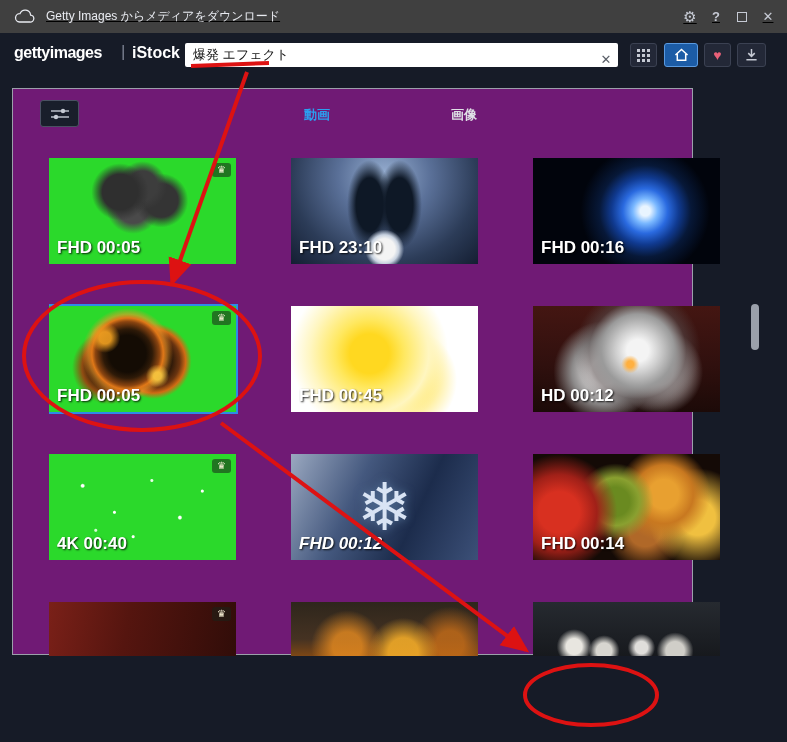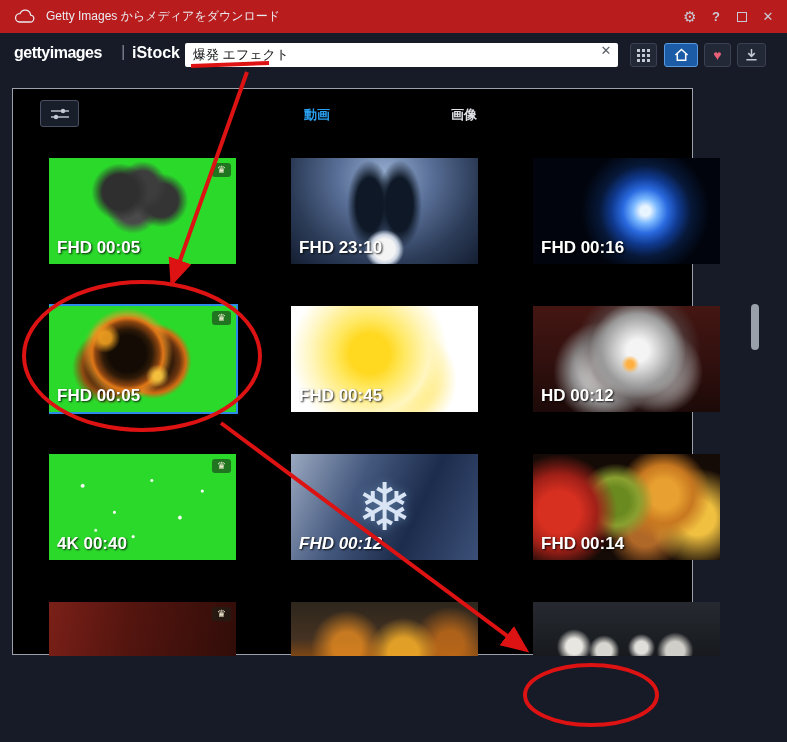--- a/index.html
+++ b/index.html
@@ -1,46 +1,46 @@
 <!DOCTYPE html>
 <html><head>
 <meta charset="utf-8">
 <style>
   * { margin:0; padding:0; box-sizing:border-box; }
   html,body { width:787px; height:742px; overflow:hidden; }
   body { font-family:"Liberation Sans","DejaVu Sans",sans-serif; background:#10131d; }
   .window { position:absolute; left:0; top:0; width:787px; height:742px; background:#161b27; overflow:hidden; }
 
   
-  .titlebar { position:absolute; left:0; top:0; width:787px; height:33px; background:#b91c1c; display:flex; align-items:center; }
+  .titlebar { position:absolute; left:0; top:0; width:787px; height:33px; background:#404040; display:flex; align-items:center;text-decoration:underline; }
   .cloud { margin-left:14px; display:flex; align-items:center; }
   .title { margin-left:10px; color:#e9ebf1; font-size:12px; }
   .tb-spacer { flex:1; }
   .tb-btn { width:26px; height:26px; display:flex; align-items:center; justify-content:center; color:#c6cad4; font-size:14px; cursor:default; }
   .tb-btn.gear { font-size:15px; }
   .tb-btn.help { font-size:13px; font-weight:bold; }
   .maxbox { width:10px; height:10px; border:1px solid #c6cad4; display:block; }
   .tb-btn.close { margin-right:6px; font-size:13px; }
 
   
   .brand-getty { position:absolute; left:14px; top:44px; color:#fff; font-size:16px; font-weight:bold; letter-spacing:-0.5px; }
   .brand-sep { position:absolute; left:121px; top:42px; color:#7a8090; font-size:17px; }
   .brand-istock { position:absolute; left:132px; top:44px; color:#fff; font-size:16px; font-weight:bold; }
-  .search { position:absolute; left:185px; top:43px; width:433px; height:24px; background:#ffffff; border-radius:2px; display:flex; align-items:flex-start; }
+  .search { position:absolute; left:185px; top:43px; width:433px; height:24px; background:#ffffff; border-radius:2px; display:flex; align-items:flex-end; }
   .search-input { flex:1; height:100%; border:none; outline:none; background:transparent; padding:0 8px; font-size:13px; color:#111; font-family:"Liberation Sans","DejaVu Sans",sans-serif; }
   .search-clear { width:24px; text-align:center; color:#5a5f68; font-size:13px; cursor:default; }
   .tool-btn { position:absolute; top:43px; height:24px; background:#232837; border:1px solid #3b4152; border-radius:3px; display:flex; align-items:center; justify-content:center; cursor:default; padding:0; }
   .tool-btn.grid-btn { left:630px; width:27px; }
   .tool-btn.home-btn { left:664px; width:34px; background:#1c5ca6; border-color:#5a9ae0; }
   .tool-btn.heart-btn { left:704px; width:27px; }
   .tool-btn.dl-btn { left:737px; width:29px; }
   .heart { color:#e86078; font-size:14px; line-height:1; }
 
   
-  .panel { position:absolute; left:12px; top:88px; width:681px; height:567px; background:#000000; border:1px solid #9ba0aa; }
+  .panel { position:absolute; left:12px; top:88px; width:681px; height:567px; background:#701a75; border:1px solid #9ba0aa; }
   .filter-btn { position:absolute; left:27px; top:11px; width:39px; height:27px; background:#191e2b; border:1px solid #4a5062; border-radius:3px; display:flex; align-items:center; justify-content:center; cursor:default; }
   .tab { position:absolute; top:17px; font-size:13px; font-weight:bold; cursor:default; }
   .tab-video { left:291px; color:#2aa0f0; }
   .tab-image { left:438px; color:#dfe1e6; }
 
   .grid { position:absolute; left:36px; top:69px; width:671px; height:498px; overflow:hidden;
           display:grid; grid-template-columns:repeat(3,187px); grid-auto-rows:106px; column-gap:55px; row-gap:42px; }
   .thumb { position:relative; width:187px; height:106px; cursor:default; }
   .thumb.selected { box-shadow:0 0 0 2px #2e8ae8; }
   .thumb-label { position:absolute; left:8px; bottom:6px; color:#fff; font-size:17px; font-weight:bold; text-shadow:1px 1px 2px rgba(0,0,0,.85); }

